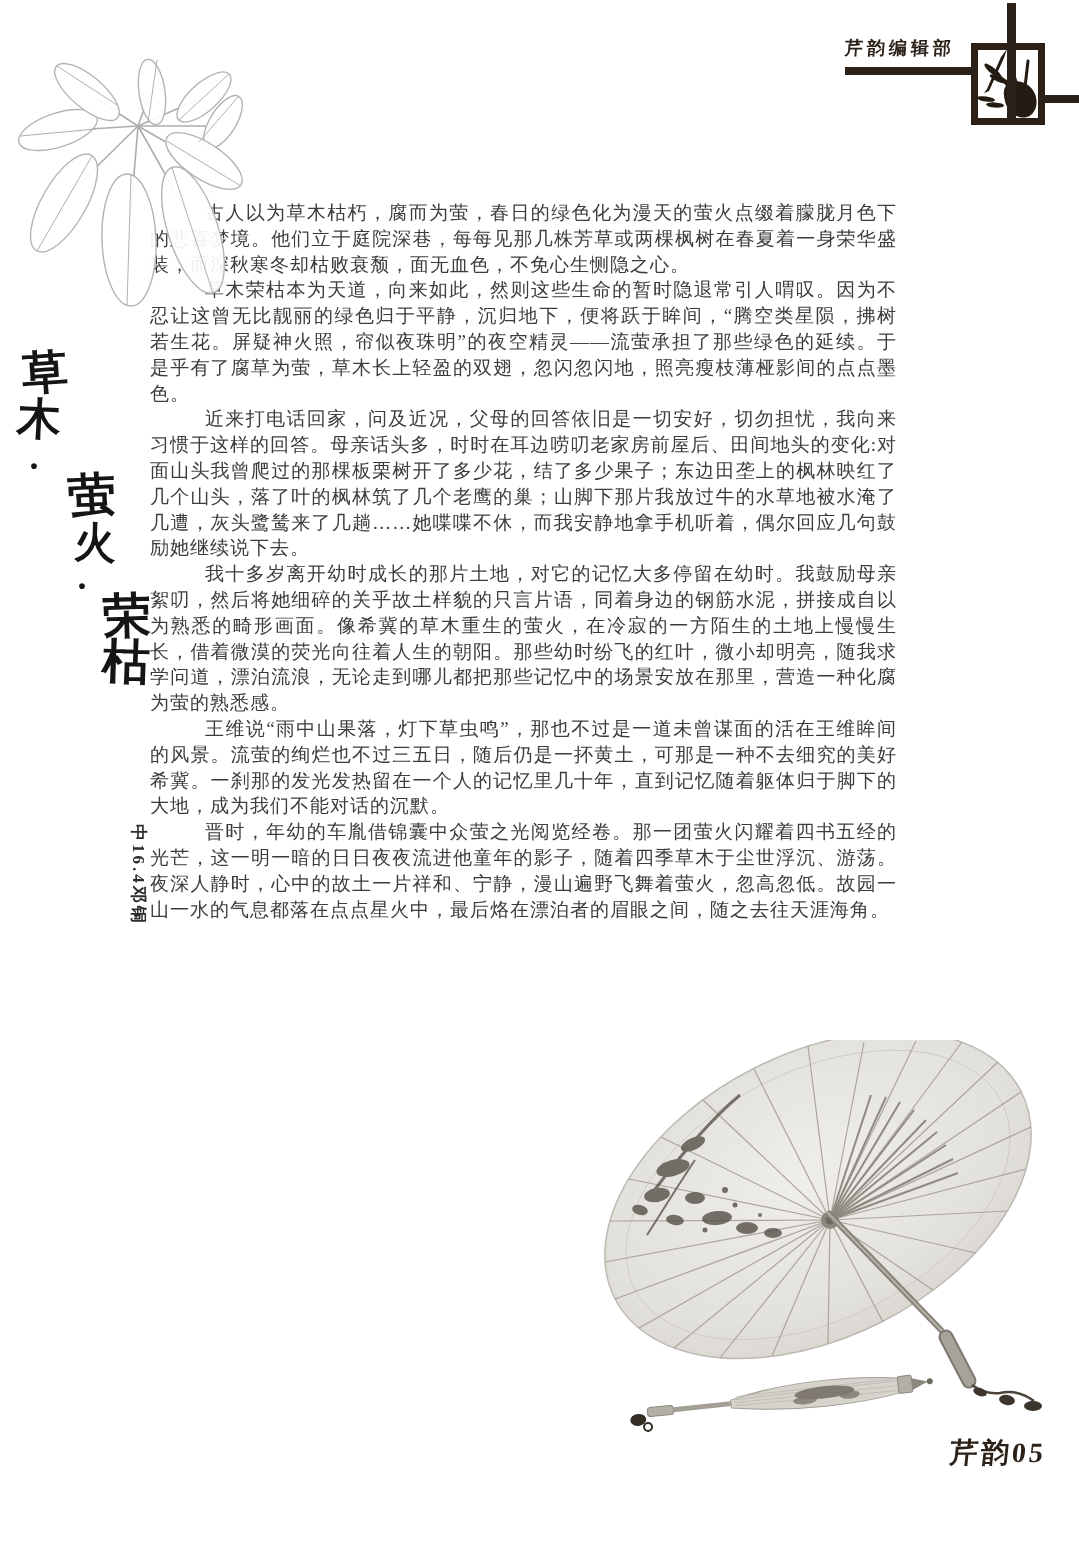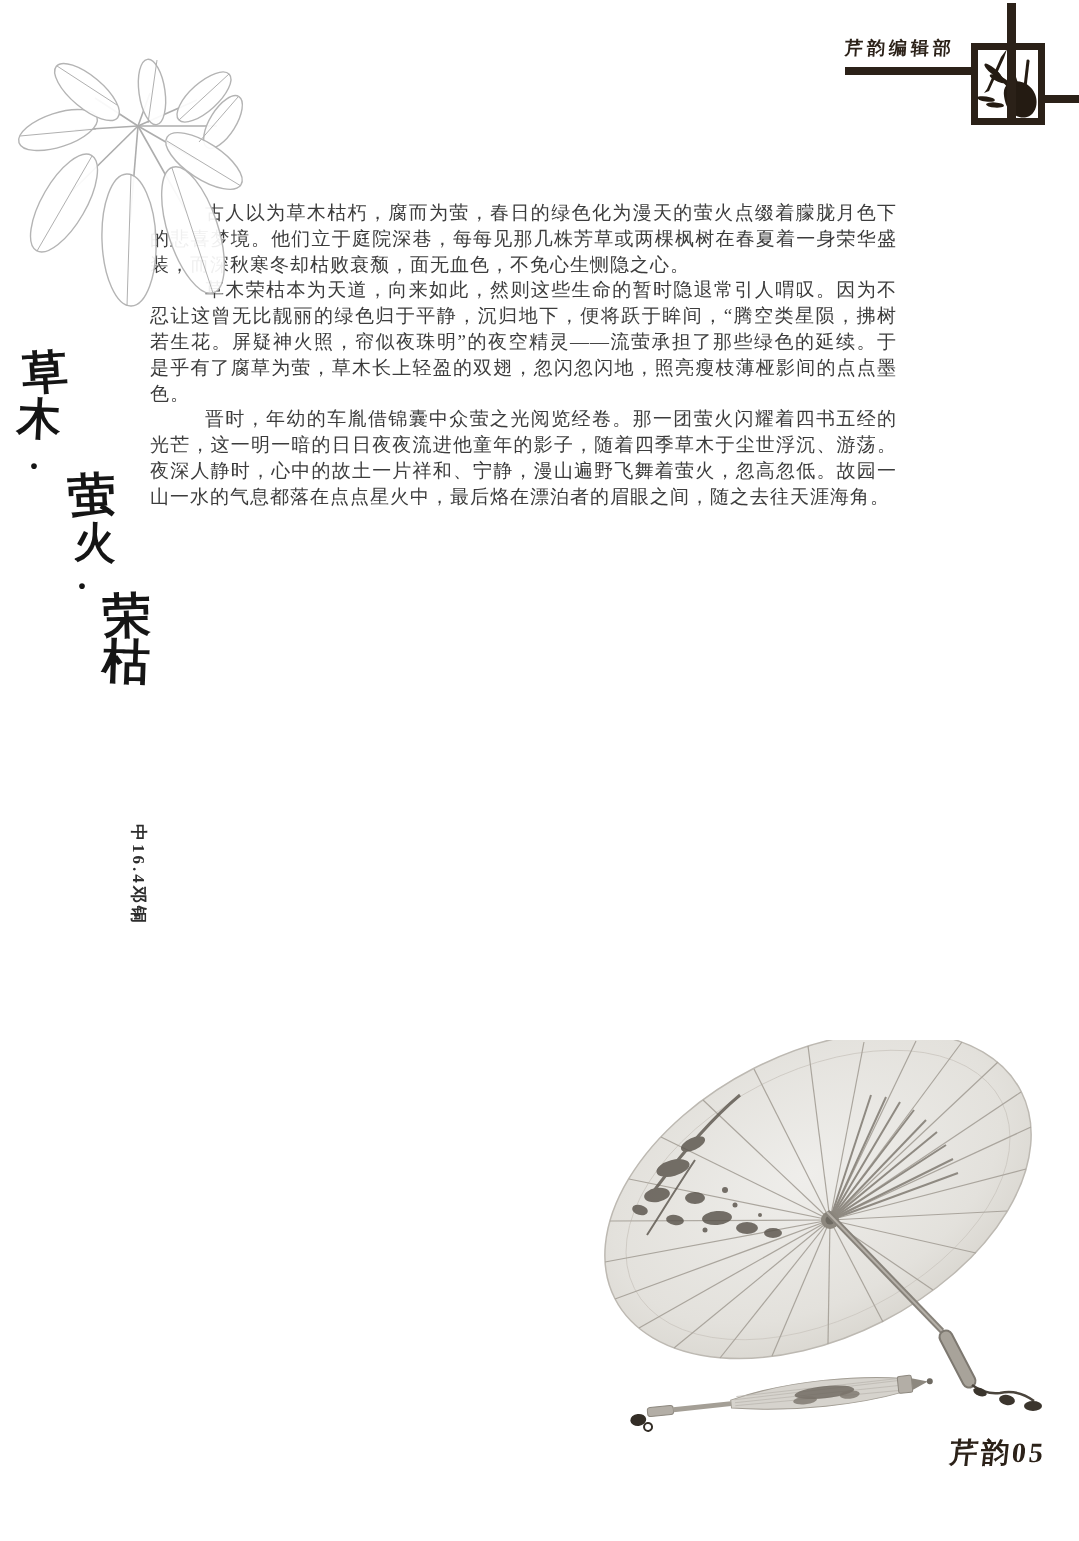--- a/index.html
+++ b/index.html
@@ -41,20 +41,23 @@
         letter-spacing:3px;color:#2b2118;transform:skewX(-6deg);z-index:5;white-space:nowrap;}
 </style>
 </head>
 <body>
 
 <div class="page">
 
   <div class="article">
     <p>古人以为草木枯朽，腐而为萤，春日的绿色化为漫天的萤火点缀着朦胧月色下的悲喜梦境。他们立于庭院深巷，每每见那几株芳草或两棵枫树在春夏着一身荣华盛装，而深秋寒冬却枯败衰颓，面无血色，不免心生恻隐之心。</p>
     <p>草木荣枯本为天道，向来如此，然则这些生命的暂时隐退常引人喟叹。因为不忍让这曾无比靓丽的绿色归于平静，沉归地下，便将跃于眸间，“腾空类星陨，拂树若生花。屏疑神火照，帘似夜珠明”的夜空精灵——流萤承担了那些绿色的延续。于是乎有了腐草为萤，草木长上轻盈的双翅，忽闪忽闪地，照亮瘦枝薄桠影间的点点墨色。</p>
+    <p>近来打电话回家，问及近况，父母的回答依旧是一切安好，切勿担忧，我向来习惯于这样的回答。母亲话头多，时时在耳边唠叨老家房前屋后、田间地头的变化:对面山头我曾爬过的那棵板栗树开了多少花，结了多少果子；东边田垄上的枫林映红了几个山头，落了叶的枫林筑了几个老鹰的巢；山脚下那片我放过牛的水草地被水淹了几遭，灰头鹭鸶来了几趟……她喋喋不休，而我安静地拿手机听着，偶尔回应几句鼓励她继续说下去。</p>
+    <p>我十多岁离开幼时成长的那片土地，对它的记忆大多停留在幼时。我鼓励母亲絮叨，然后将她细碎的关乎故土样貌的只言片语，同着身边的钢筋水泥，拼接成自以为熟悉的畸形画面。像希冀的草木重生的萤火，在冷寂的一方陌生的土地上慢慢生长，借着微漠的荧光向往着人生的朝阳。那些幼时纷飞的红叶，微小却明亮，随我求学问道，漂泊流浪，无论走到哪儿都把那些记忆中的场景安放在那里，营造一种化腐为萤的熟悉感。</p>
+    <p>王维说“雨中山果落，灯下草虫鸣”，那也不过是一道未曾谋面的活在王维眸间的风景。流萤的绚烂也不过三五日，随后仍是一抔黄土，可那是一种不去细究的美好希冀。一刹那的发光发热留在一个人的记忆里几十年，直到记忆随着躯体归于脚下的大地，成为我们不能对话的沉默。</p>
     <p>晋时，年幼的车胤借锦囊中众萤之光阅览经卷。那一团萤火闪耀着四书五经的光芒，这一明一暗的日日夜夜流进他童年的影子，随着四季草木于尘世浮沉、游荡。夜深人静时，心中的故土一片祥和、宁静，漫山遍野飞舞着萤火，忽高忽低。故园一山一水的气息都落在点点星火中，最后烙在漂泊者的眉眼之间，随之去往天涯海角。</p>
   </div>
 
   <svg class="leaf-sketch" viewBox="0 0 250 265" xmlns="http://www.w3.org/2000/svg">
     <g fill="#ffffff" fill-opacity="0.92" stroke="#b4b4b4" stroke-width="1.4">
 
       <g stroke="#adadad" stroke-width="1.6" fill="none">
         <line x1="123" y1="78" x2="60" y2="82"></line>
           <line x1="123" y1="78" x2="80" y2="50"></line>
         <line x1="123" y1="78" x2="135" y2="45"></line>

